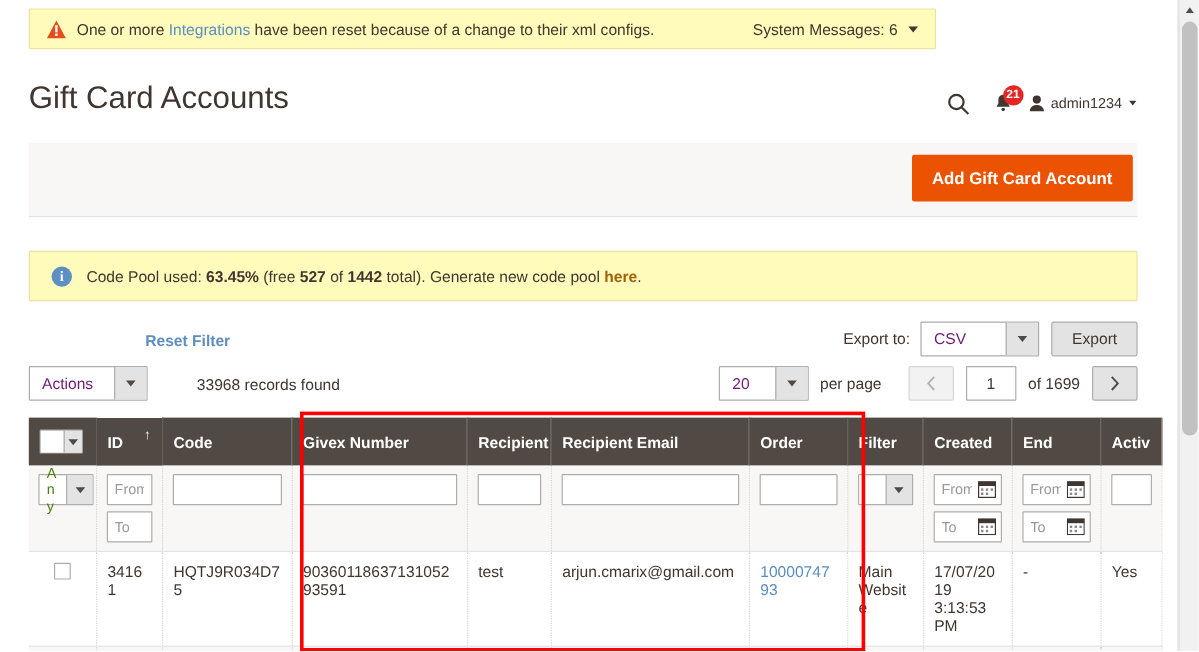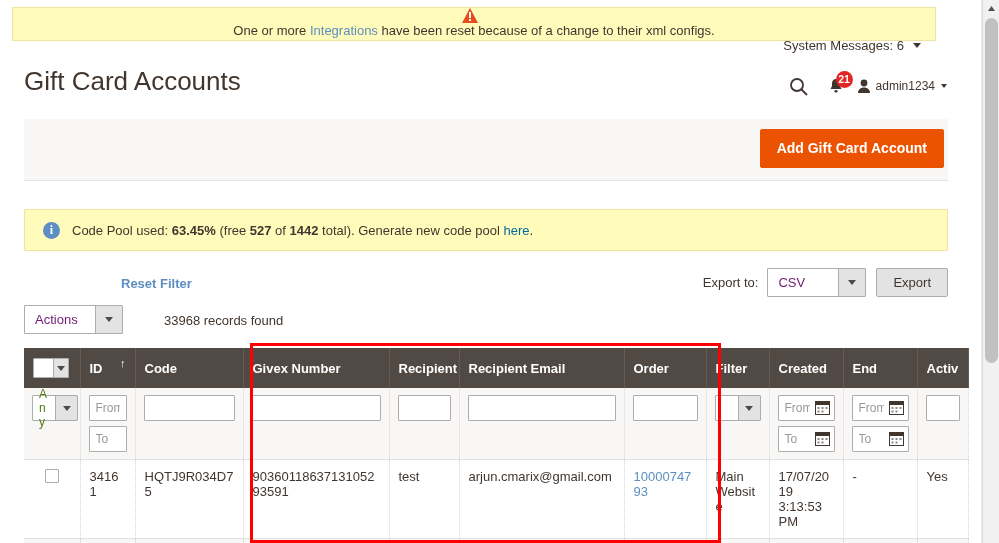--- a/index.html
+++ b/index.html
@@ -9,23 +9,23 @@
     background: #ffffff;
     font-family: "Liberation Sans", sans-serif;
     font-size: 13px;
     color: #41362f;
   }
   #page { position: relative; width: 999px; height: 543px; background:#fff; overflow:hidden; }
   #content { position:absolute; left:0; top:0; width:969px; height:543px; background:#fff; overflow:hidden; }
 
   
   .sysmsg {
-    position:absolute; left:12px; top:7px; width:924px; height:34px;
+    position:absolute; left:24px; top:7px; width:756px; height:34px;
     background:#fffbbb; border:1px solid #f0e3a1; border-radius:1px;
-    display:flex; align-items:center; padding:0 14px;flex-direction:column;
+    display:flex; align-items:center; padding:0 14px;
   }
   .sysmsg-warn-icon { width:16px; height:15px; position:relative; margin-right:9px; flex:0 0 auto; }
   .sysmsg-warn-icon svg { display:block; }
   .sysmsg-text { font-size:13px; color:#41362f; white-space:nowrap; }
   .sysmsg-text a { color:#5d8ec0; text-decoration:none; }
   .sysmsg-right { margin-left:auto; display:flex; align-items:center; font-size:13px; color:#41362f; white-space:nowrap; }
   .caret-dn { display:inline-block; margin-left:9px; width:0;height:0;
       border-left:4px solid transparent;border-right:4px solid transparent;border-top:5px solid #41362f; }
 
   
@@ -57,21 +57,21 @@
   .notice {
     position:absolute; left:24px; top:209px; width:924px; height:42px;
     background:#fffbbb; border:1px solid #f0e3a1; border-radius:1px;
     display:flex; align-items:center; padding:0 18px;
   }
   .notice-icon { width:17px;height:17px;border-radius:50%; background:#5e8fc4; color:#fff;
      font-size:12px;font-weight:bold;line-height:17px;text-align:center;margin-right:12px;flex:0 0 auto;
      font-family:"Liberation Serif",serif;}
   .notice-text { font-size:13px; color:#41362f; white-space:nowrap;}
   .notice-text b { font-weight:bold; }
-  .notice-text a { color:#0369a1; text-decoration:none; }
+  .notice-text a { color:#a16207; text-decoration:none;font-weight:bold; }
 
   
   .filter-row { position:absolute; left:24px; top:268px; width:924px; height:32px; }
   .btn-search {
     position:absolute; left:0; top:0;
     background:#514943; border:1px solid #514943; color:#fff;
     font-size:13px; font-weight:bold; padding:8px 18px; border-radius:2px; cursor:pointer; line-height:1;
     font-family:"Liberation Sans",sans-serif;
   }
   .link-reset { position:absolute; left:97px; top:8px; color:#5d8ec0; font-size:13px; font-weight:bold; text-decoration:none; cursor:pointer;}
@@ -237,20 +237,41 @@
   <div class="grid-head-row">
     <div class="actions-select">
       <div class="select-box">
         <span class="sel-val">Actions</span>
         <span class="sel-arrow">
               <i class="arrow-dn"></i>
             </span>
       </div>
     </div>
     <div class="records-found">33968 records found</div>
+    <div class="pager">
+      <div class="select-box pp-select">
+        <span class="sel-val" style="min-width:46px;">20</span>
+        <span class="sel-arrow">
+              <i class="arrow-dn"></i>
+            </span>
+      </div>
+      <span class="pp-label">per page</span>
+      <span class="pg-btn disabled">
+        <svg width="8" height="13" viewBox="0 0 8 13">
+              <polyline points="6.5,1 1.5,6.5 6.5,12" fill="none" stroke="currentColor" stroke-width="1.6"></polyline>
+            </svg>
+      </span>
+      <input class="pg-input" value="1" style="">
+      <span class="pg-of">of 1699</span>
+      <span class="pg-btn">
+        <svg width="8" height="13" viewBox="0 0 8 13">
+              <polyline points="1.5,1 6.5,6.5 1.5,12" fill="none" stroke="currentColor" stroke-width="1.6"></polyline>
+            </svg>
+      </span>
+    </div>
   </div>
 
   <div class="grid">
     <table class="dg">
       <colgroup>
         <col style="width:56px">
             <col style="width:55px">
             <col style="width:108px">
             <col style="width:146px">
         <col style="width:70px">

